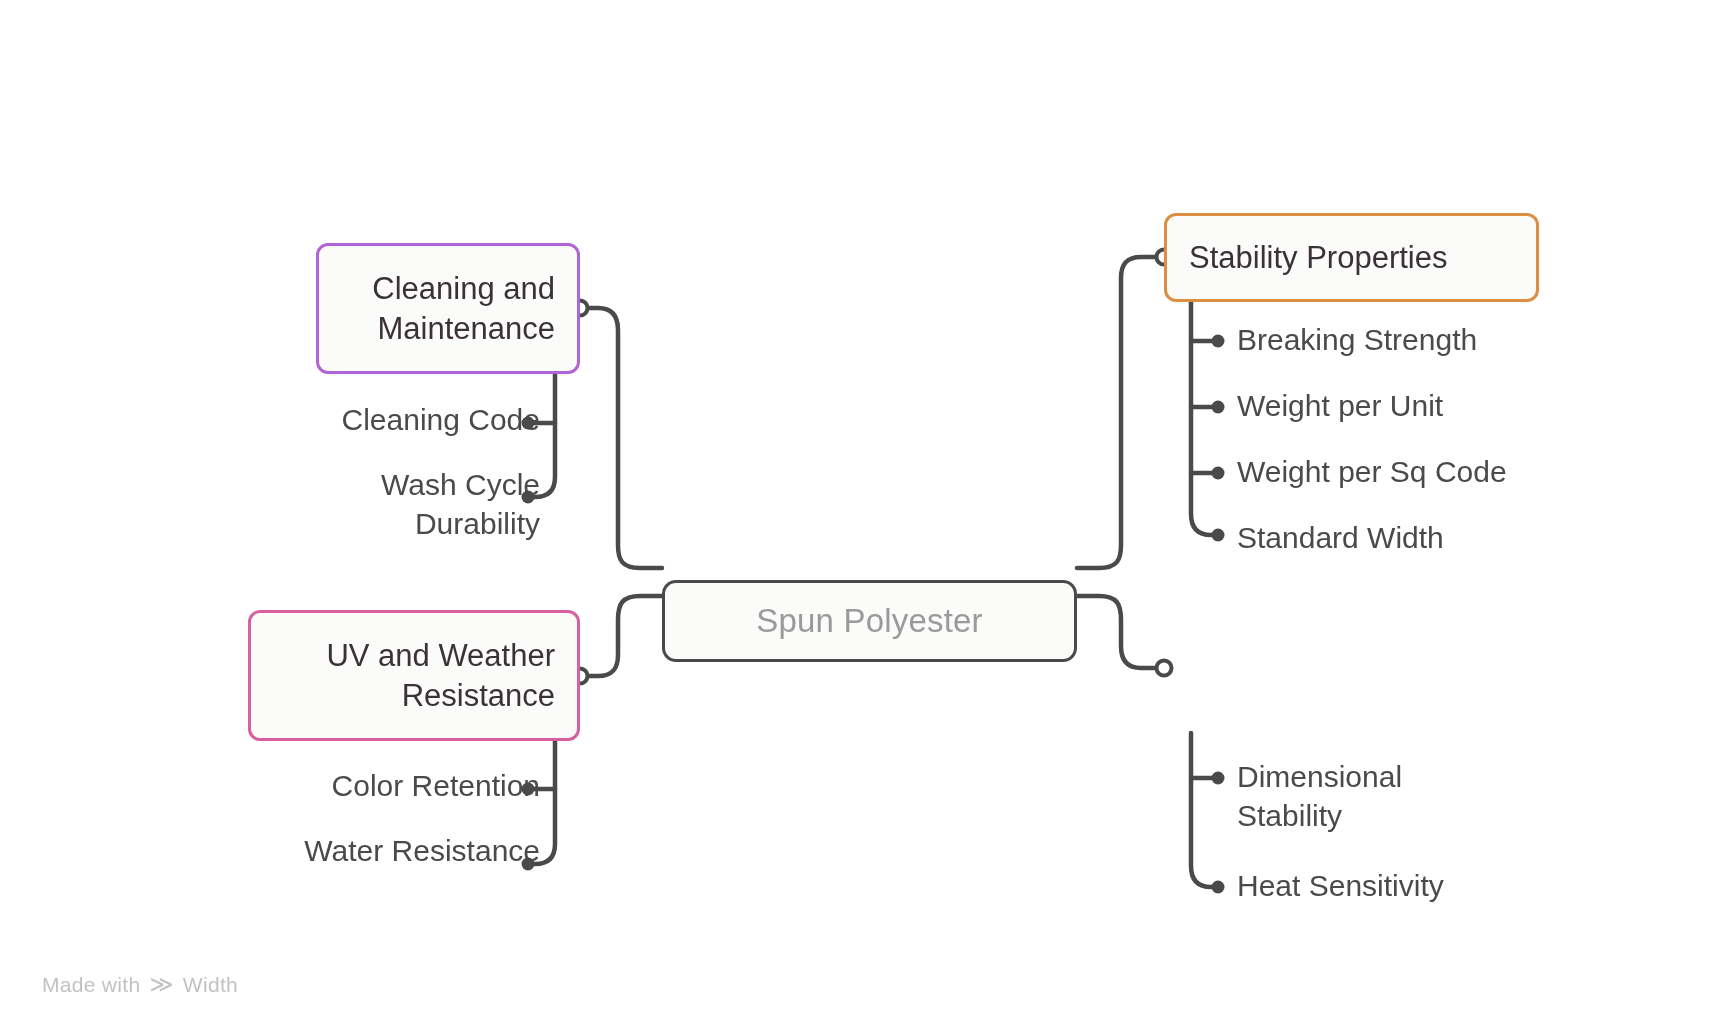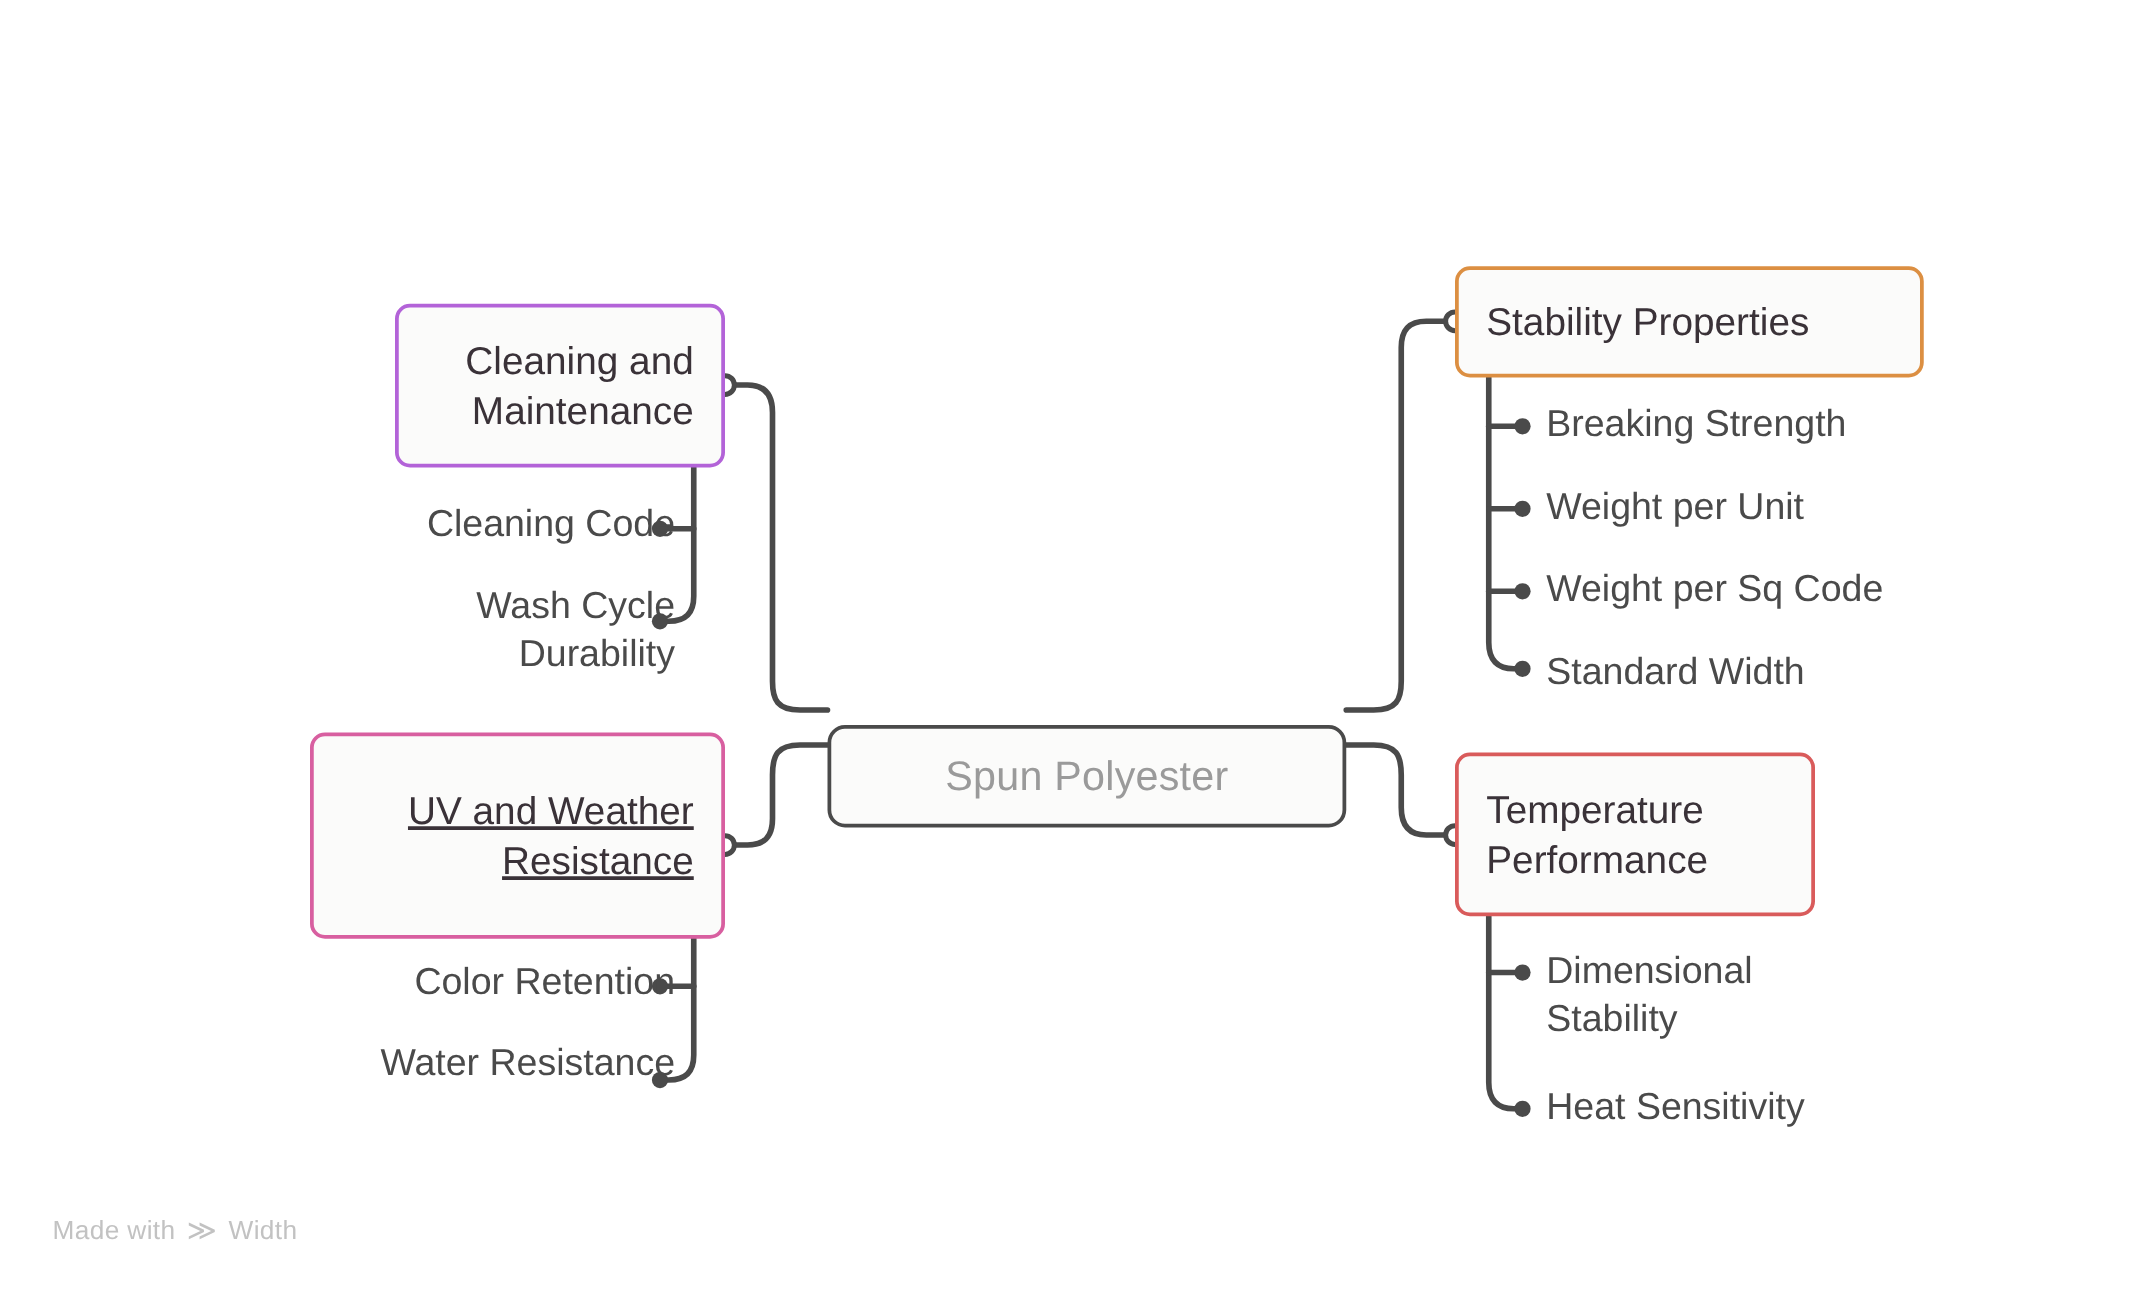--- a/index.html
+++ b/index.html
@@ -68,23 +68,22 @@
     padding: 0 22px;
   }
   .branch-box.align-right { justify-content: flex-end; text-align: right; }
   .branch-box.align-left  { justify-content: flex-start; text-align: left; }
 
   #box-cleaning {
     left: 316px; top: 243px; width: 264px; height: 131px;
     border-color: #b363d8;
   }
   #box-uv {
-    left: 248px; top: 586px; width: 332px; height: 165px;
+    left: 248px; top: 610px; width: 332px; height: 131px;
     border-color: #d85fa0;
-    text-decoration: underline;
   }
   #box-physical {
     left: 1164px; top: 213px; width: 375px; height: 89px;
     border-color: #dc8f42;
   }
   #box-temperature {
     left: 1164px; top: 602px; width: 288px; height: 131px;
     border-color: #d95b5b;
   }
 
@@ -195,24 +194,20 @@
 
   <div id="box-uv" class="branch-box align-right" style="border-color: rgb(216, 95, 160);">
     <span>UV and Weather
 Resistance</span>
   </div>
 
   <div id="box-physical" class="branch-box align-left" style="border-color: rgb(220, 143, 66);">
     <span>Stability Properties</span>
   </div>
 
-  <div id="box-temperature" class="branch-box align-left" style="border-color: rgb(217, 91, 91);">
-    <span>Temperature
-Performance</span>
-  </div>
 
   <div id="leaf-cleaning-code" class="leaf left-side">Cleaning Code</div>
   <div id="leaf-wash-cycle" class="leaf left-side">Wash Cycle
 Durability</div>
 
   <div id="leaf-color-retention" class="leaf left-side">Color Retention</div>
   <div id="leaf-water-resistance" class="leaf left-side">Water Resistance</div>
 
   <div id="leaf-breaking-strength" class="leaf right-side">Breaking Strength</div>
   <div id="leaf-weight-unit" class="leaf right-side">Weight per Unit</div>

